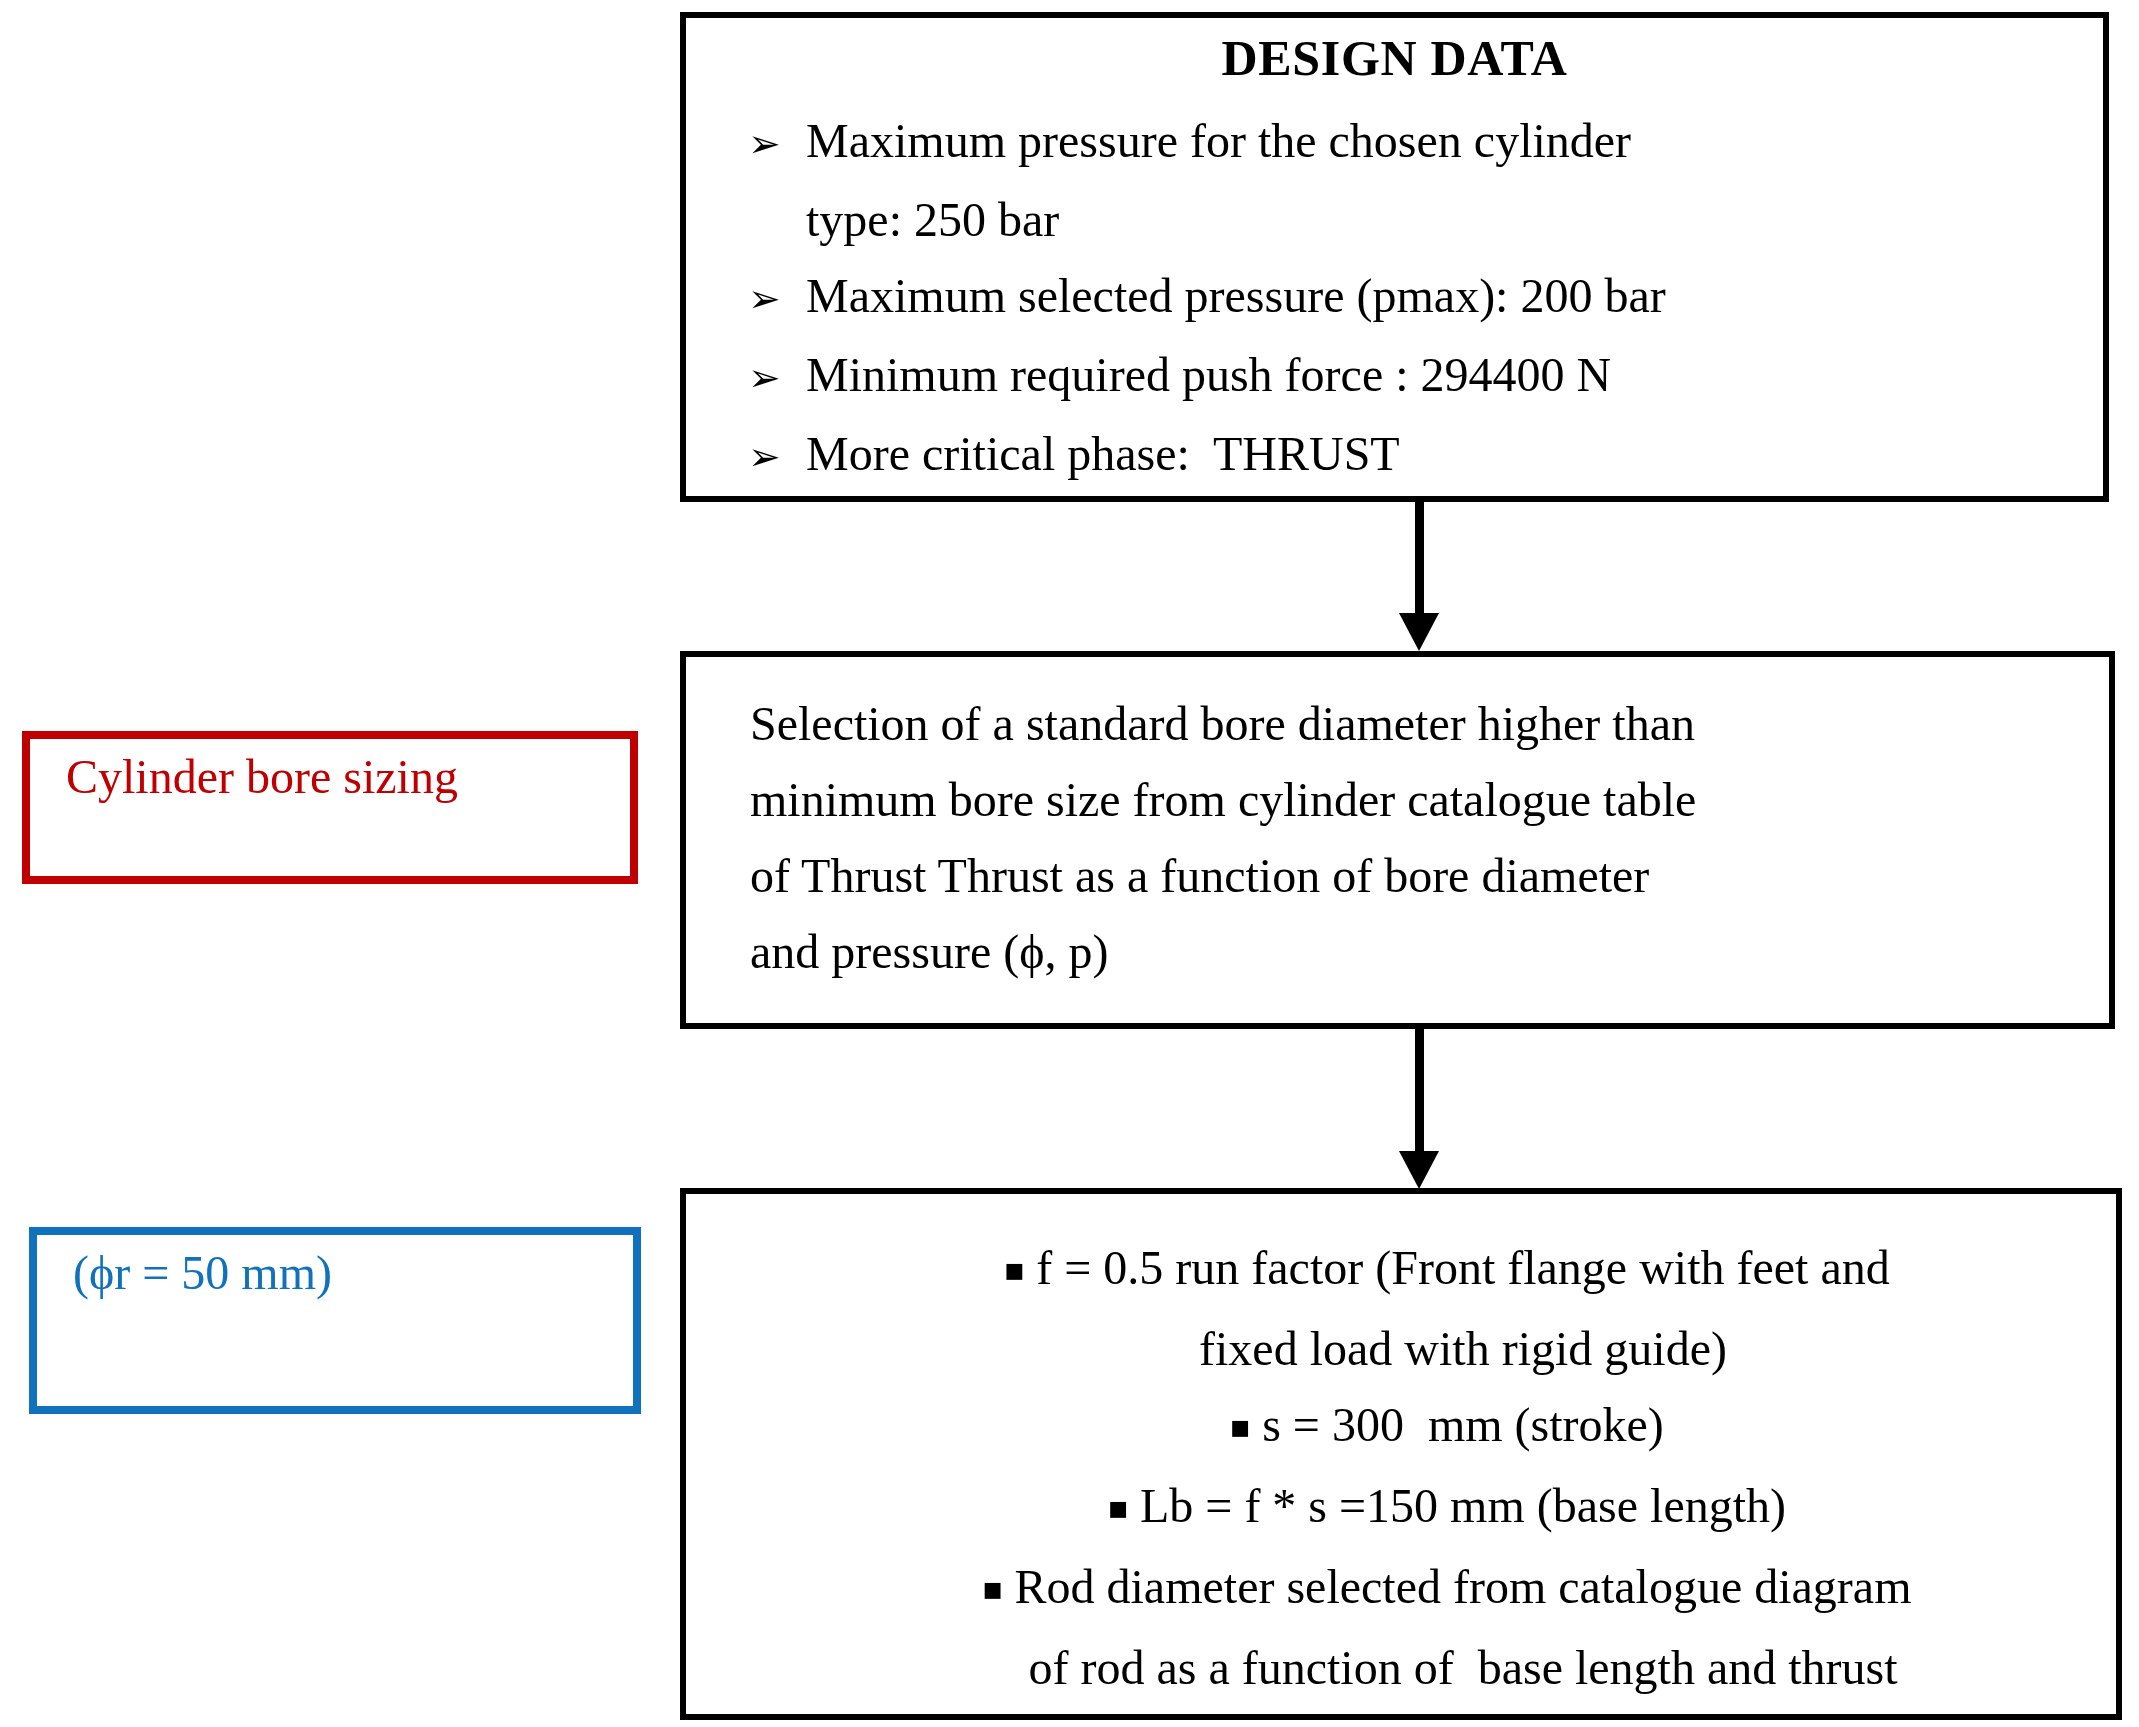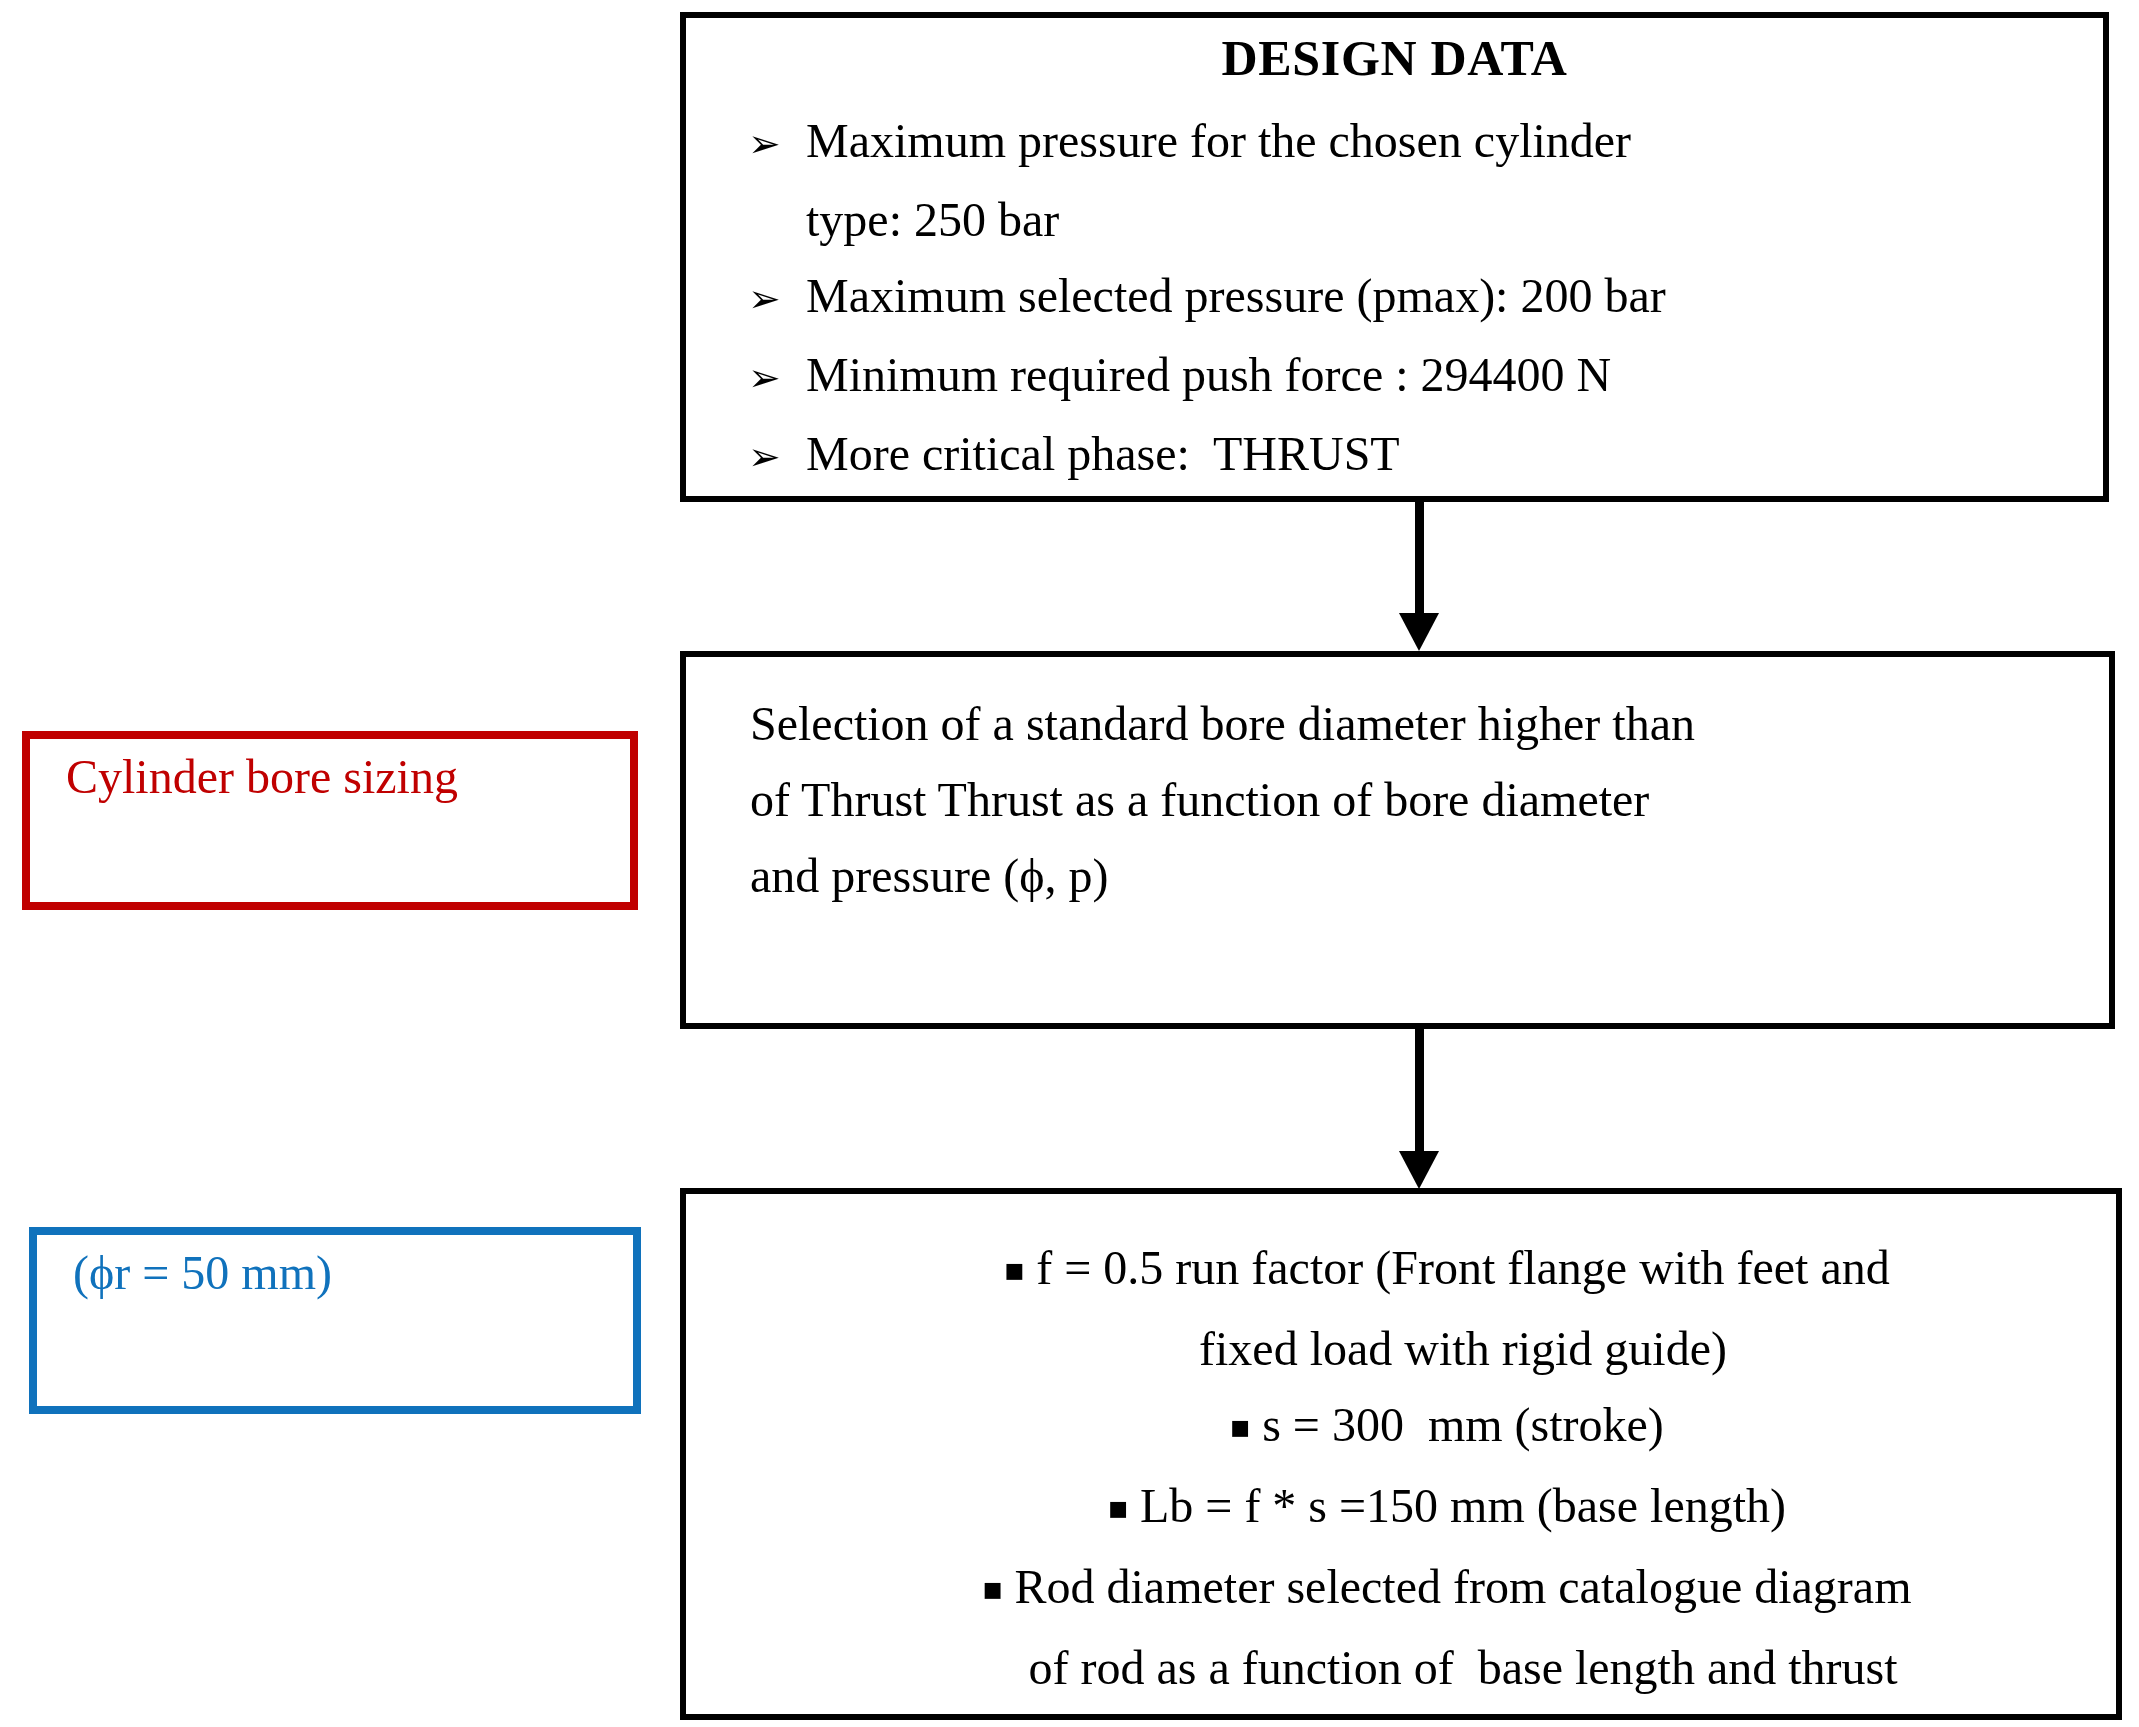--- a/index.html
+++ b/index.html
@@ -3,21 +3,21 @@
 <meta charset="utf-8">
 <style>
   html,body{margin:0;padding:0;background:#ffffff;}
   body{width:2140px;height:1728px;position:relative;overflow:hidden;
        font-family:"Liberation Serif","DejaVu Serif",serif;color:#000;}
   .flow-box{position:absolute;background:#fff;border:6.6px solid #000;box-sizing:border-box;}
   #design-box{left:680px;top:11.7px;width:1429px;height:490px;}
   #selection-box{left:680px;top:651px;width:1435px;height:378px;}
   #rodcalc-box{left:680px;top:1188px;width:1442px;height:532px;}
   .label-box{position:absolute;background:#fff;box-sizing:border-box;}
-  #bore-label-box{left:22px;top:731px;width:616px;height:179px;border:8px solid #C00000;color:#C00000;}
+  #bore-label-box{left:22px;top:731px;width:616px;height:153px;border:8px solid #C00000;color:#C00000;}
   #rod-label-box{left:29px;top:1227px;width:612px;height:187px;border:8px solid #1072BC;color:#1072BC;}
   .label-box .lbl-line{font-size:48px;line-height:76px;white-space:pre;padding-left:36px;}
   #bore-label-box .lbl-line{padding-top:0;}
   .title-line{font-size:50px;font-weight:700;line-height:80px;text-align:center;letter-spacing:0.7px;}
   .rows{font-size:48px;line-height:76px;}
   #design-box .rows{margin-top:5.8px;padding-left:62px;}
   #rodcalc-box .rows{padding-top:36px;padding-left:80px;text-align:center;}
   .row{white-space:pre;}
   .mk{display:inline-block;width:58px;font-family:"DejaVu Sans",sans-serif;font-size:39px;}
   .mk3{display:inline-block;width:44px;font-family:"DejaVu Sans",sans-serif;font-size:32px;position:relative;top:-3.6px;}
@@ -46,20 +46,21 @@
 </div>
 
 <div class="arrow" id="arrow-1">
   <div class="arrow-stem"></div>
   <div class="arrow-head"></div>
 </div>
 
 <div class="flow-box" id="selection-box">
   <div class="para">
     <div>Selection of a standard bore diameter higher than</div>
+    <div>minimum bore size from cylinder catalogue table</div>
     <div>of Thrust Thrust as a function of bore diameter</div>
     <div>and pressure (ϕ, p)</div>
   </div>
 </div>
 
 <div class="label-box" id="bore-label-box">
   <div class="lbl-line">Cylinder bore sizing</div>
 </div>
 
 <div class="arrow" id="arrow-2">

